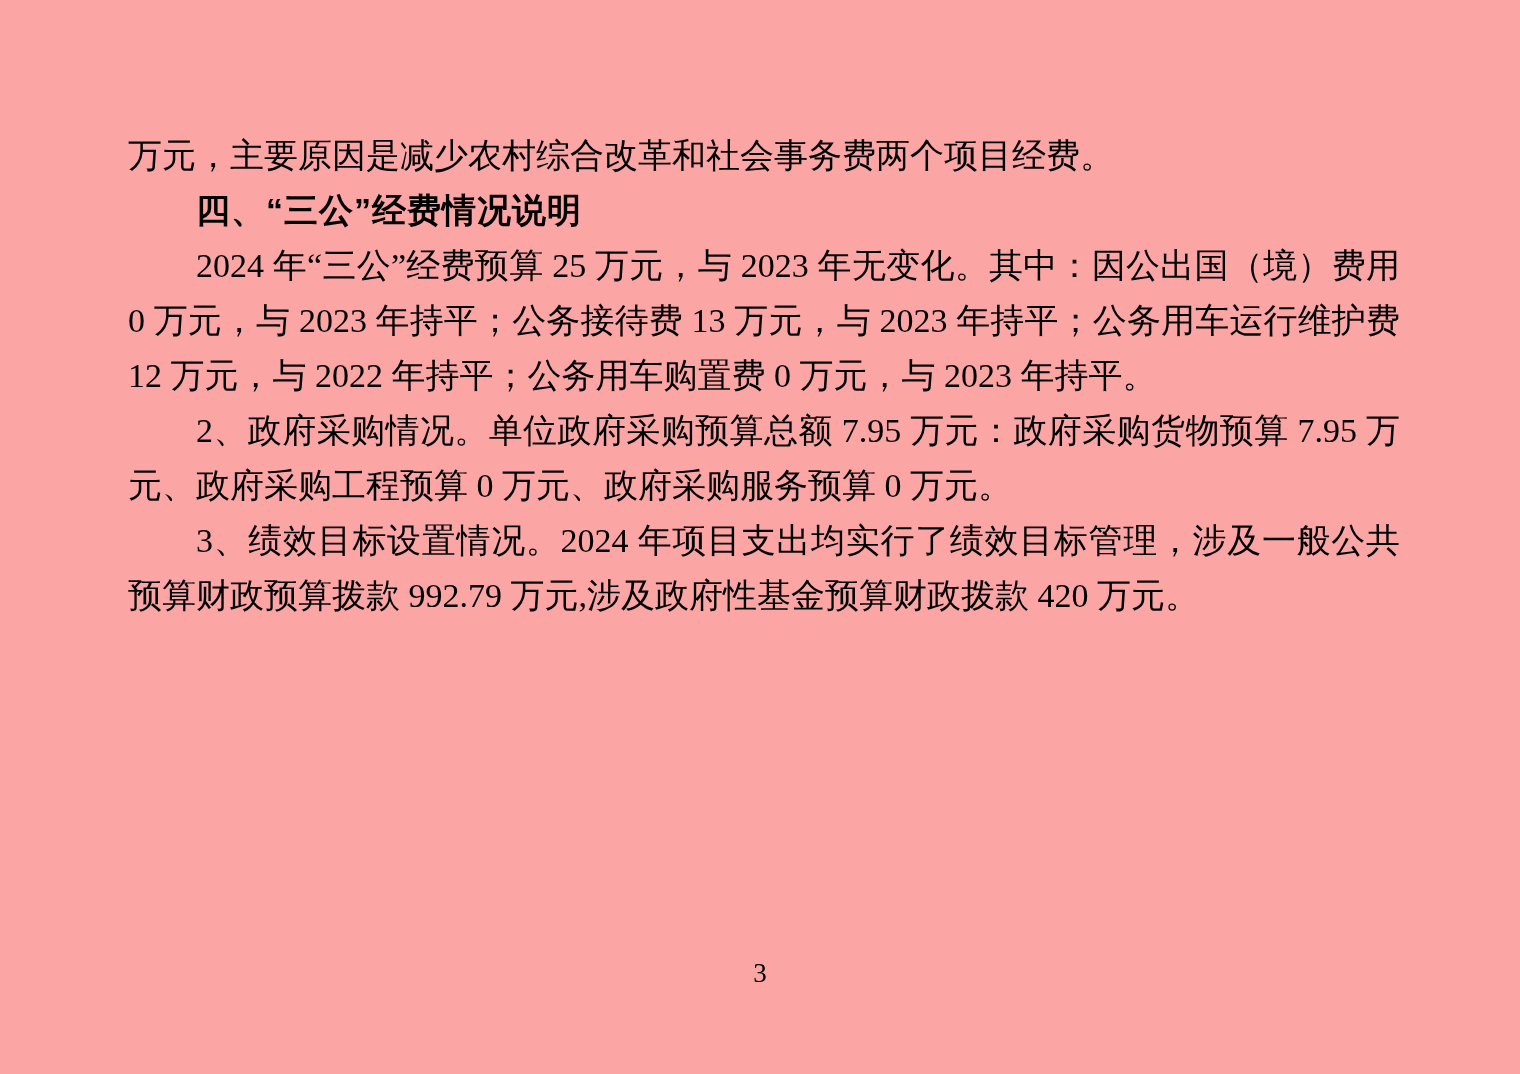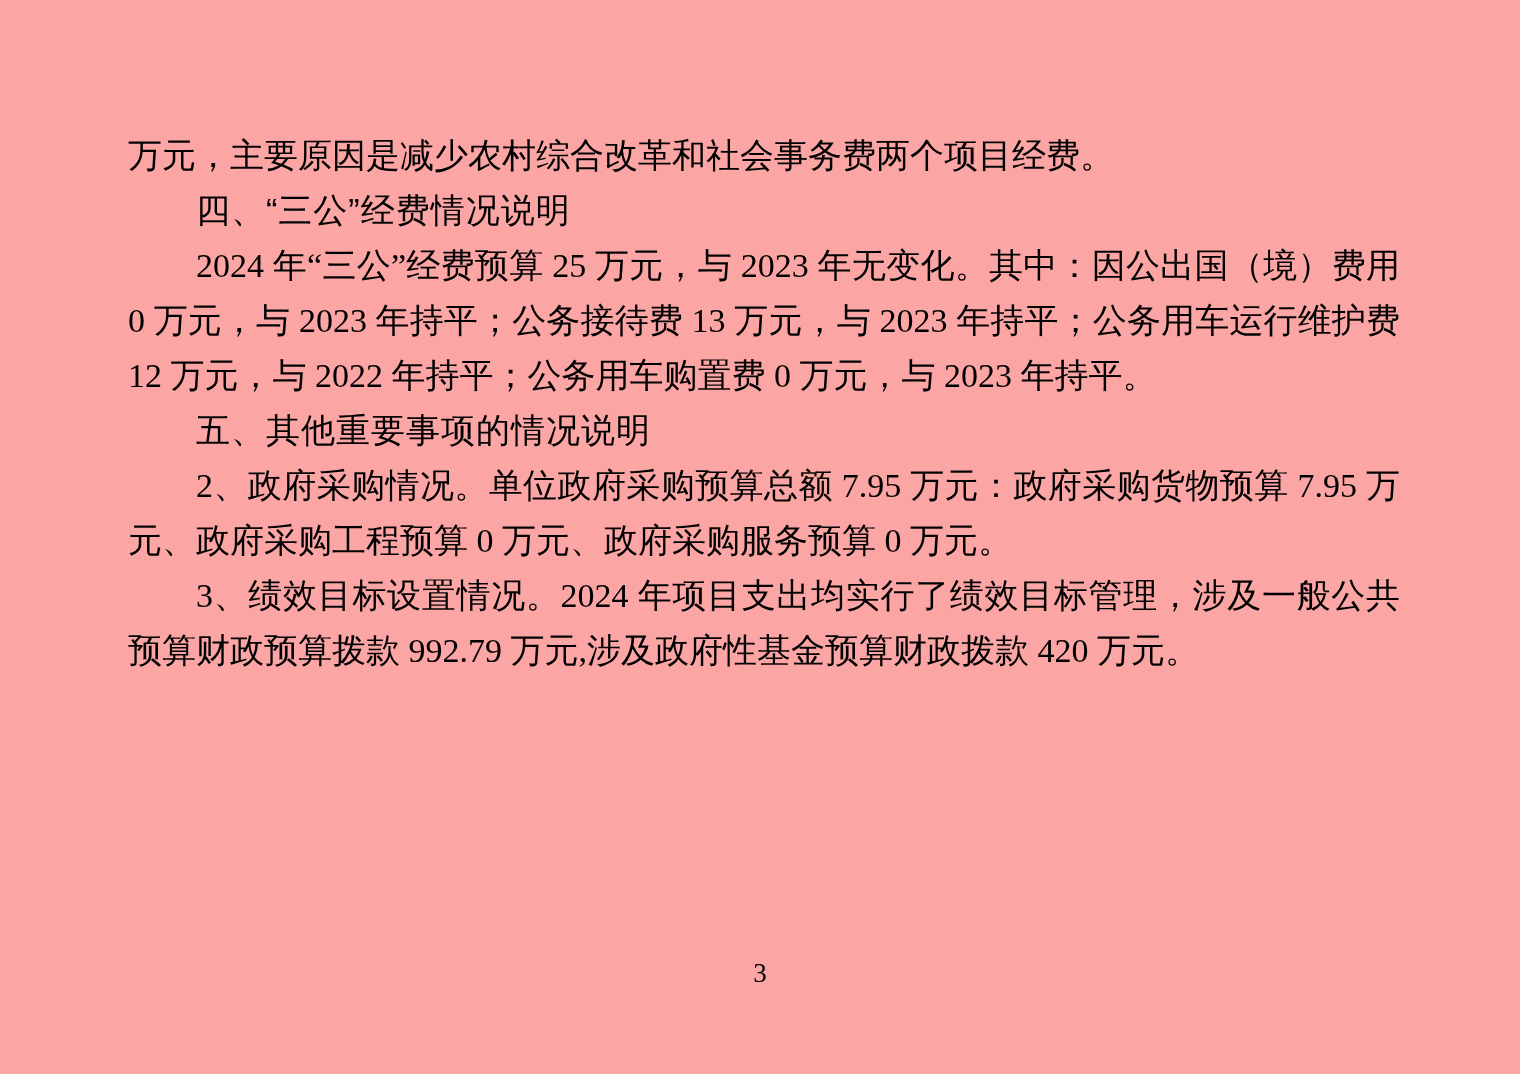--- a/index.html
+++ b/index.html
@@ -31,21 +31,21 @@
     padding: 0;
   }
   .para {
     text-indent: 2em;
   }
   .para.cont {
     text-indent: 0;
   }
   .heading {
     font-family: "Liberation Sans", "DejaVu Sans", sans-serif;
-    font-weight: normal;
+    font-weight: bold;
     font-size: 34px;
     line-height: 55px;
     text-indent: 2em;
     text-align: left;
     letter-spacing: 1px;
   }
   .page-number {
     position: absolute;
     left: 0;
     top: 956px;
@@ -57,18 +57,17 @@
   }
 </style>
 </head>
 <body>
 
 <div class="page">
   <div class="content">
     <p class="para cont">万元，主要原因是减少农村综合改革和社会事务费两个项目经费。</p>
     <h2 class="heading">四、“三公”经费情况说明</h2>
     <p class="para">2024 年“三公”经费预算 25 万元，与 2023 年无变化。其中：因公出国（境）费用 0 万元，与 2023 年持平；公务接待费 13 万元，与 2023 年持平；公务用车运行维护费 12 万元，与 2022 年持平；公务用车购置费 0 万元，与 2023 年持平。</p>
-    <h2 class="heading">五、其他重要事项的情况说明</h2>
     <p class="para">2、政府采购情况。单位政府采购预算总额 7.95 万元：政府采购货物预算 7.95 万元、政府采购工程预算 0 万元、政府采购服务预算 0 万元。</p>
     <p class="para">3、绩效目标设置情况。2024 年项目支出均实行了绩效目标管理，涉及一般公共预算财政预算拨款 992.79 万元,涉及政府性基金预算财政拨款 420 万元。</p>
   </div>
   <div class="page-number">3</div>
 </div>
 
 </body></html>

